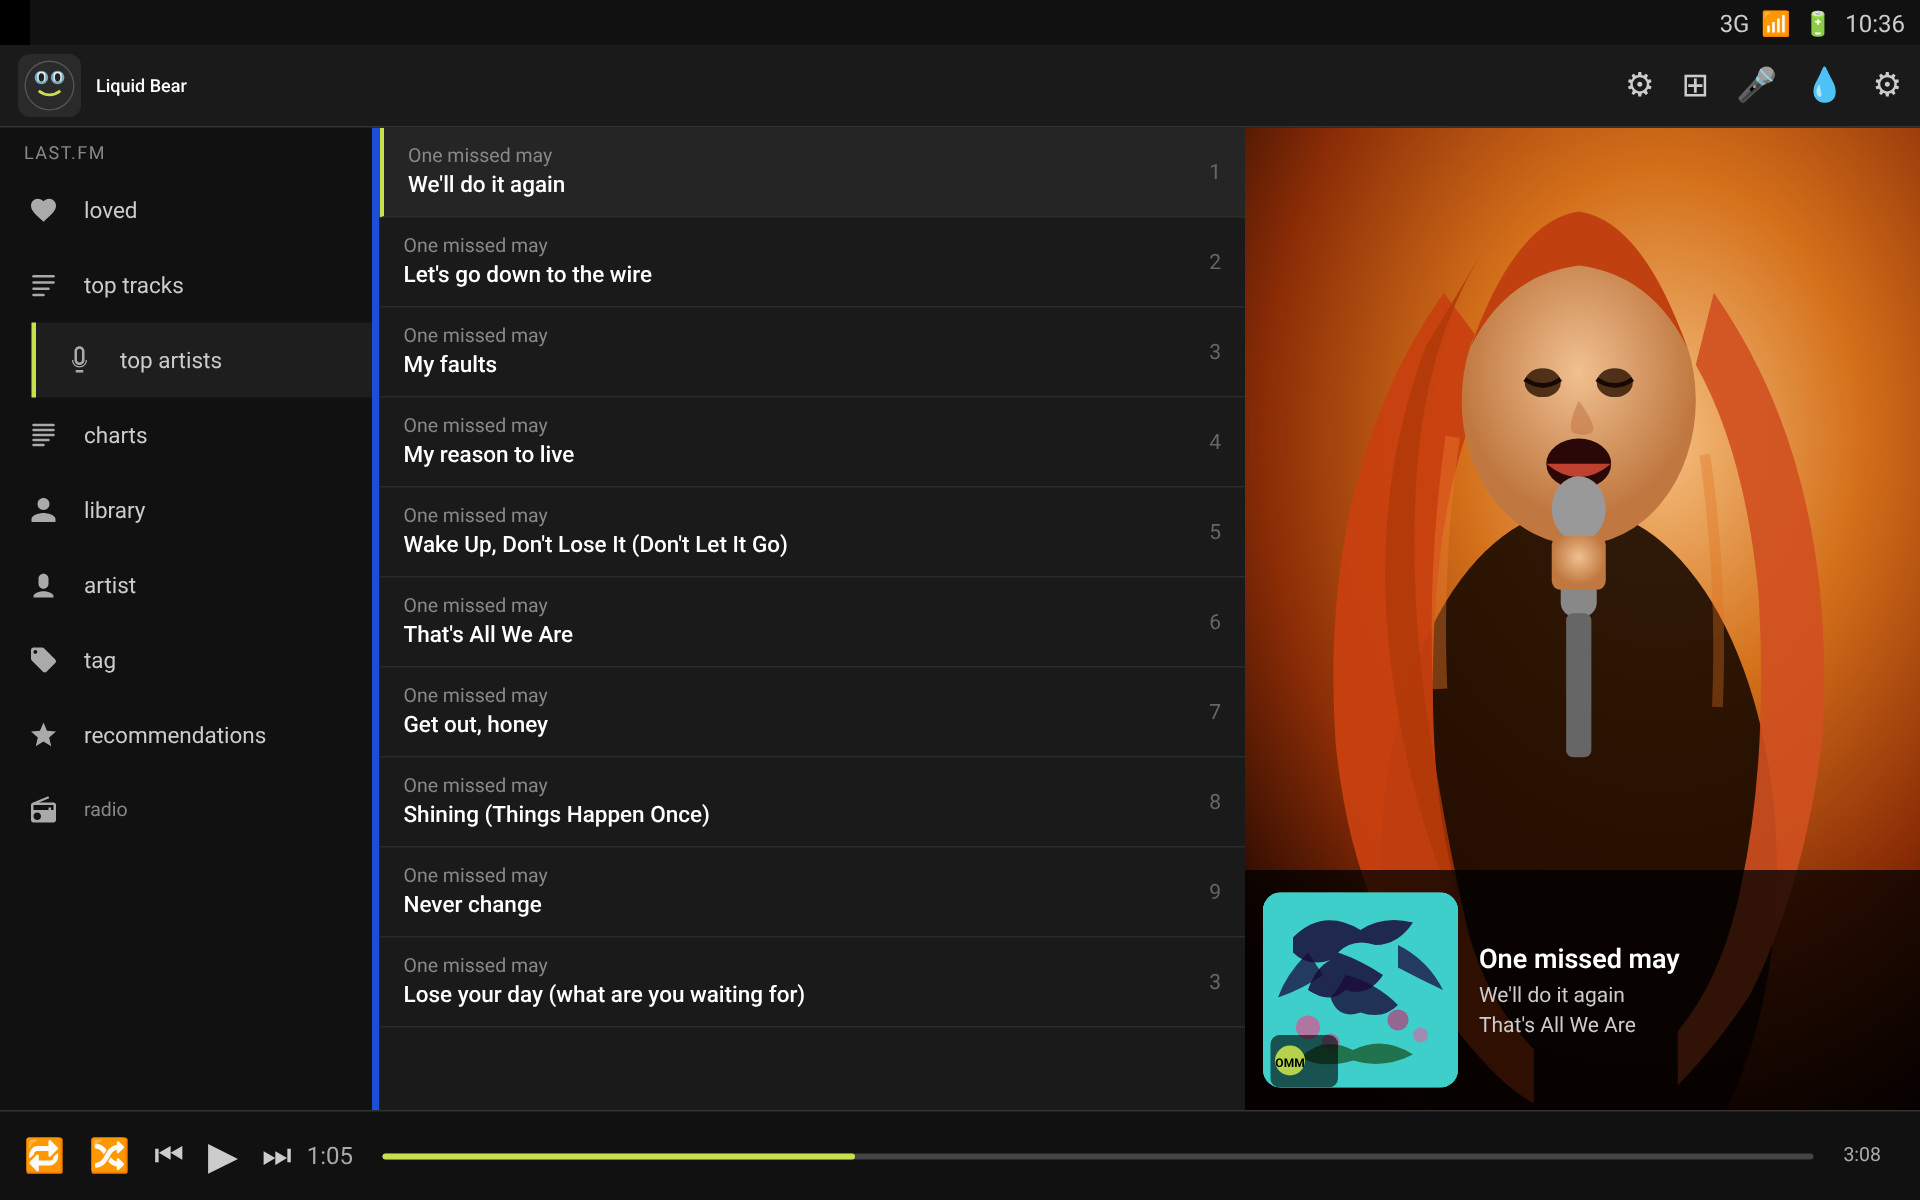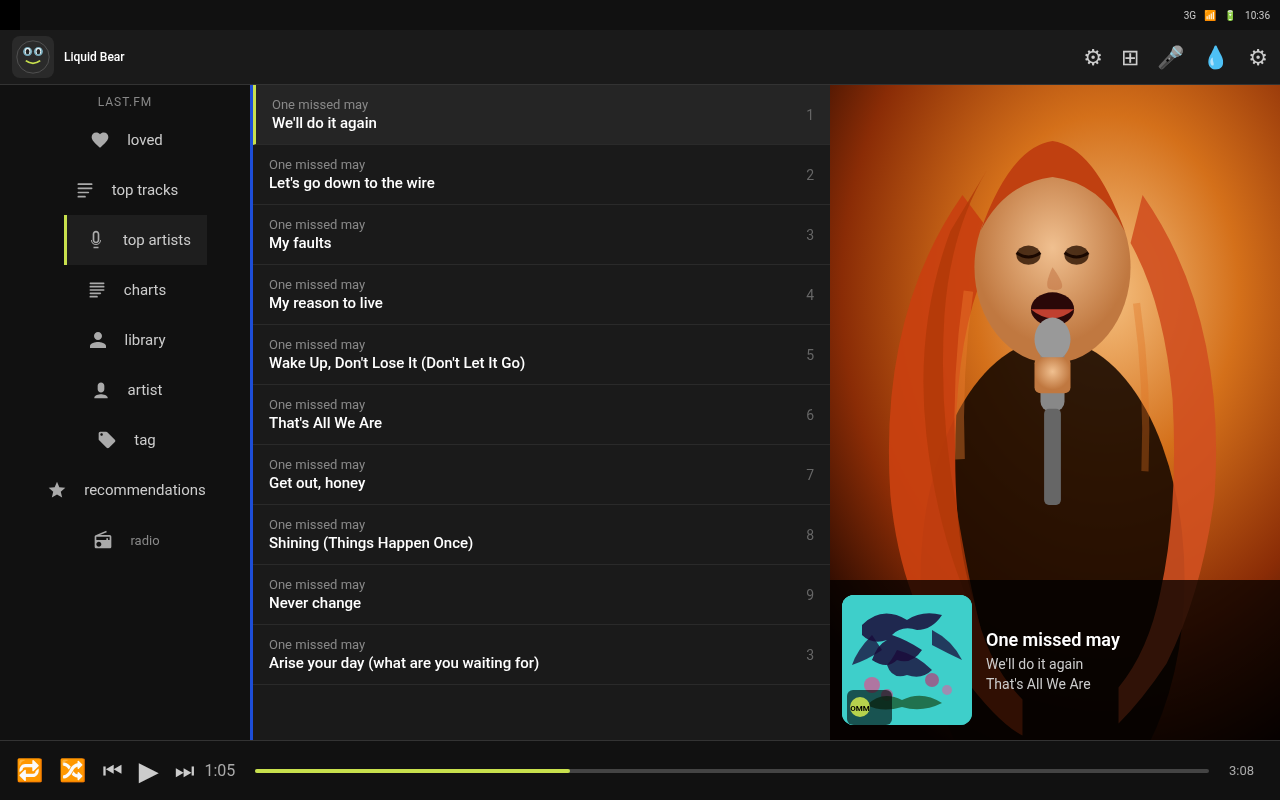--- a/index.html
+++ b/index.html
@@ -2,21 +2,21 @@
 <html><head>
   <meta charset="utf-8">
   <style>
     * { box-sizing: border-box; margin: 0; padding: 0; }
     body { background: #000; color: #fff; font-family: 'Roboto', Arial, sans-serif; width: 1280px; height: 800px; overflow: hidden; position: relative; }
 
     
     #status-bar {
       position: absolute; top: 0; left: 0; right: 0; height: 30px;
       background: #111; display: flex; align-items: center; justify-content: flex-end;
-      padding: 0 10px; font-size: 10px; color: #ccc; z-index: 100; margin-left: 20px;
+      padding: 0 10px; font-size: 16px; color: #ccc; z-index: 100; margin-left: 20px;
     }
     #status-bar span { margin-left: 8px; }
 
     
     #header {
       position: absolute; top: 30px; left: 0; right: 0; height: 55px;
       background: #1a1a1a; display: flex; align-items: center; padding: 0 12px;
       border-bottom: 1px solid #333; z-index: 99;
     }
     #header .app-logo {
@@ -30,22 +30,22 @@
 
     
     #main {
       position: absolute; top: 85px; left: 0; right: 0; bottom: 60px;
       display: flex;
     }
 
     
     #sidebar {
       width: 253px; background: #111; flex-shrink: 0;
-      overflow-y: auto; border-right: 3px solid #1d4ed8;
-      display: flex; flex-direction: column; align-items: center;
+      overflow-y: auto; border-right: 5px solid #1d4ed8;
+      display: flex; flex-direction: column;
     }
     .sidebar-section-header {
       padding: 10px 16px 6px 16px; font-size: 12px; color: #888; text-transform: uppercase; letter-spacing: 1px;
     }
     .sidebar-item {
       display: flex; align-items: center; padding: 12px 16px; cursor: pointer;
       color: #ccc; font-size: 15px; transition: background 0.15s;
     }
     .sidebar-item.active { background: #1e1e1e; border-left: 3px solid #c8e04d; margin-left: 21px; }
     .sidebar-item .icon { width: 26px; height: 26px; margin-right: 14px; display: flex; align-items: center; justify-content: center; flex-shrink: 0; }
@@ -309,21 +309,21 @@
       <div class="track-item">
       <div class="track-info">
         <div class="track-artist">One missed may</div>
         <div class="track-name">Never change</div>
       </div>
       <div class="track-num">9</div>
     </div>
       <div class="track-item">
       <div class="track-info">
         <div class="track-artist">One missed may</div>
-        <div class="track-name">Arise your day (what are you waiting for)</div>
+        <div class="track-name">Lose your day (what are you waiting for)</div>
       </div>
       <div class="track-num">3</div>
     </div>
     </div>
 
   <div id="right-panel">
     <div class="artist-photo-inner">
 
       <svg class="singer-svg" viewBox="0 0 450 600" preserveAspectRatio="xMidYMid slice">
         <defs>

